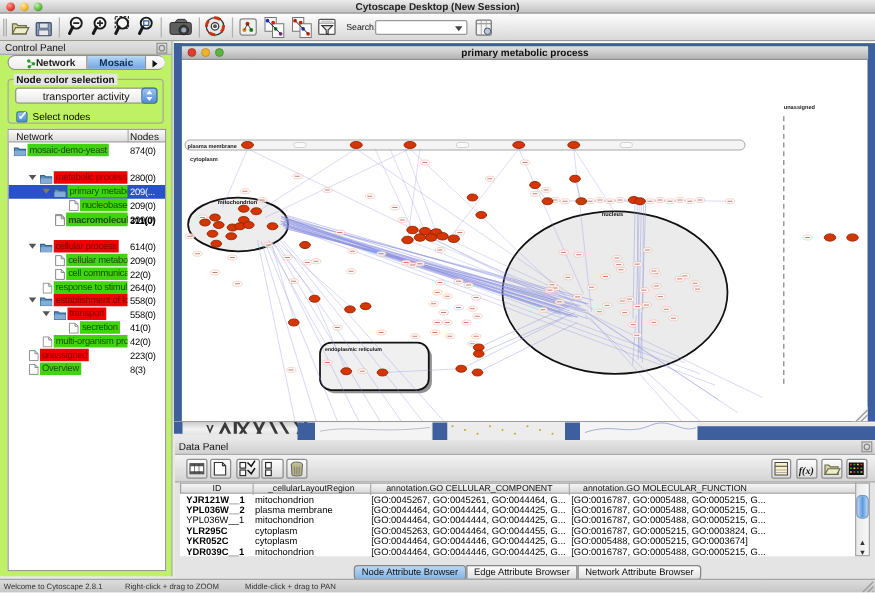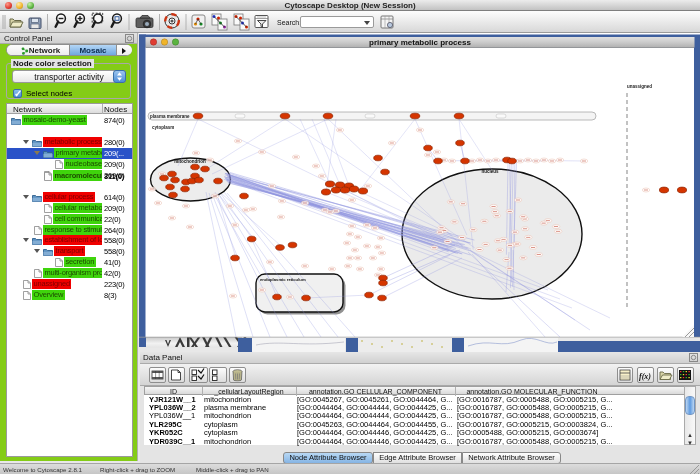--- a/index.html
+++ b/index.html
@@ -7,21 +7,21 @@
 
 #titlebar{left:0;top:0;width:700px;height:11px;background:linear-gradient(#ececec,#c2c2c2);border-bottom:1px solid #7e7e7e;}
 #titlebar .title{width:100%;text-align:center;font-size:8px;font-weight:bold;color:#222;line-height:11px;}
 .tl{width:7px;height:7px;border-radius:50%;top:2px;}
 
 #toolbar{left:0;top:11px;width:700px;height:22px;background:linear-gradient(#fdfdfd,#d8d8d8);border-bottom:1px solid #9a9a9a;}
 #searchlbl{font-size:7px;color:#111;top:19px;}
 #searchbox{left:300px;top:16px;width:74px;height:12px;background:#fff;border:1px solid #9a9a9a;border-radius:2px;}
 #searchbox .arr{position:absolute;right:3px;top:4px;width:0;height:0;border-left:3px solid transparent;border-right:3px solid transparent;border-top:4px solid #444;}
 
-#cpanel{left:0;top:33px;width:138px;height:428px;background:#84cc16;border-right:1px solid #b0b0b0;}
+#cpanel{left:0;top:33px;width:138px;height:428px;background:#bef264;border-right:1px solid #b0b0b0;}
 #cphead{left:0;top:0;width:137px;height:11px;background:linear-gradient(#e2e2e2,#cfcfcf);border-bottom:1px solid #aaa;}
 #cphead span{font-size:8px;color:#111;position:absolute;left:4px;top:1px;}
 #tabs{left:6px;top:11px;width:126px;height:12px;background:#f8f8f8;border:1px solid #8e8e8e;border-radius:6px;}
 #tabs .seg{position:absolute;top:0;height:10px;font-size:8px;font-weight:bold;text-align:center;}
 #groupbox{left:6px;top:30px;width:125px;height:36px;border:1px solid #a8a8a8;border-radius:3px;}
 #gblabel{left:11px;top:26px;font-size:8px;font-weight:bold;color:#111;background:#e4e4e4;padding:0 2px;}
 #combo{left:12px;top:37px;width:114px;height:13px;background:linear-gradient(#fff,#e8e8e8);border:1px solid #999;border-radius:3px;font-size:8.5px;color:#111;text-align:center;line-height:12px;}
 #combocap{position:absolute;right:-1px;top:-1px;width:13px;height:13px;background:linear-gradient(#9cc4ee,#4d8ed8);border:1px solid #3a6ea8;border-radius:3px;}
 #checkbox{left:13px;top:56px;width:9px;height:9px;background:linear-gradient(#8cc0ee,#4a8ed6);border:1px solid #3a6ca8;border-radius:2px;color:#fff;font-size:10px;line-height:8px;text-align:center;font-weight:bold;}
 #cklabel{left:26px;top:56px;font-size:8px;color:#000;}

